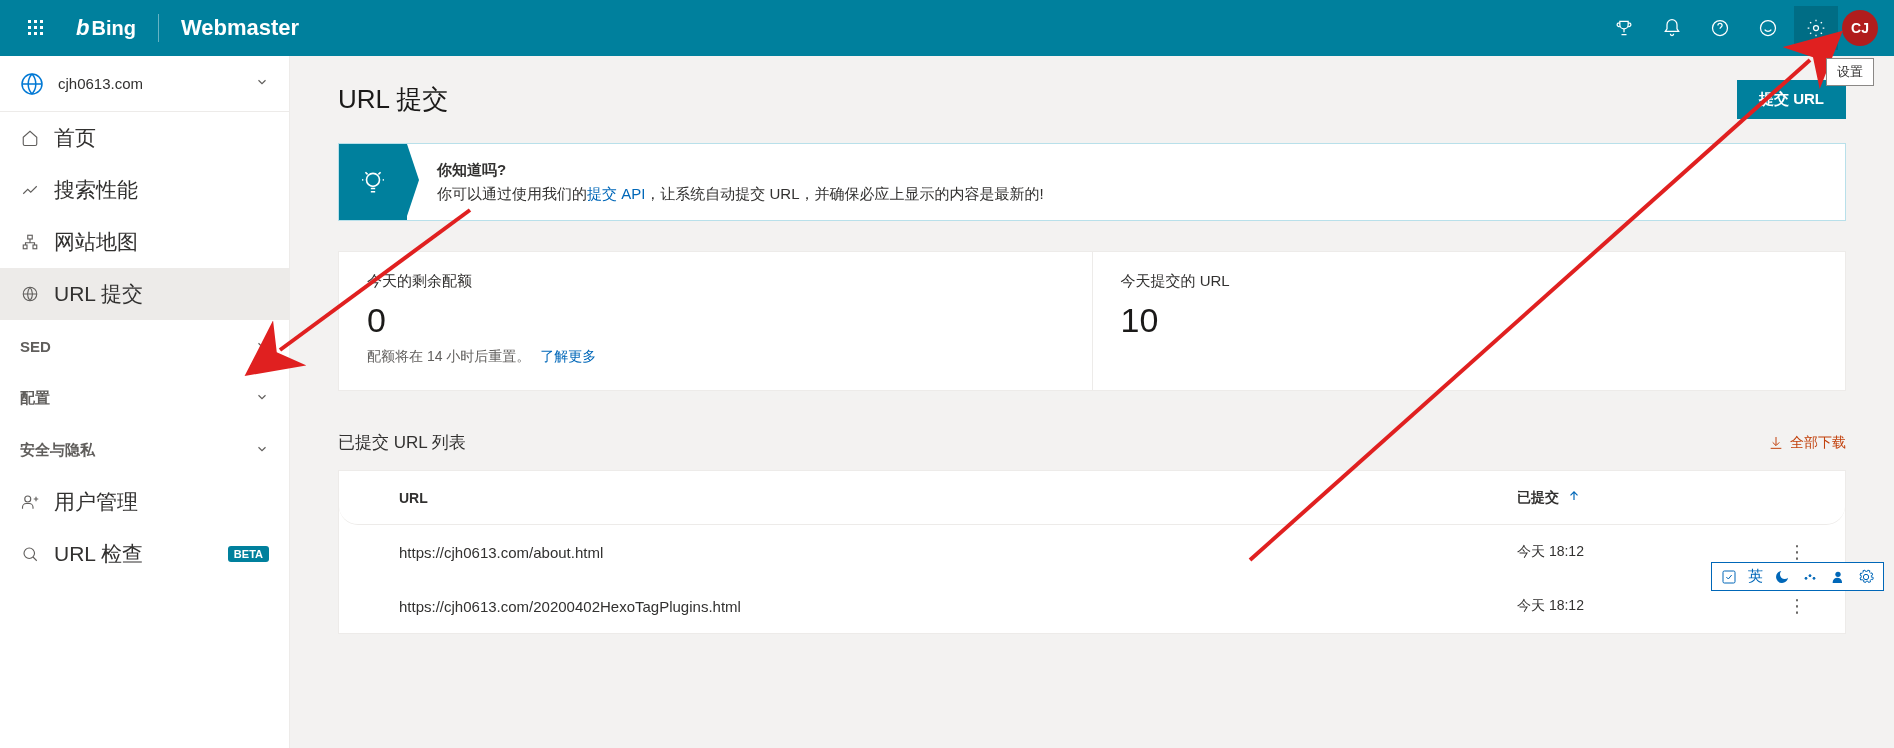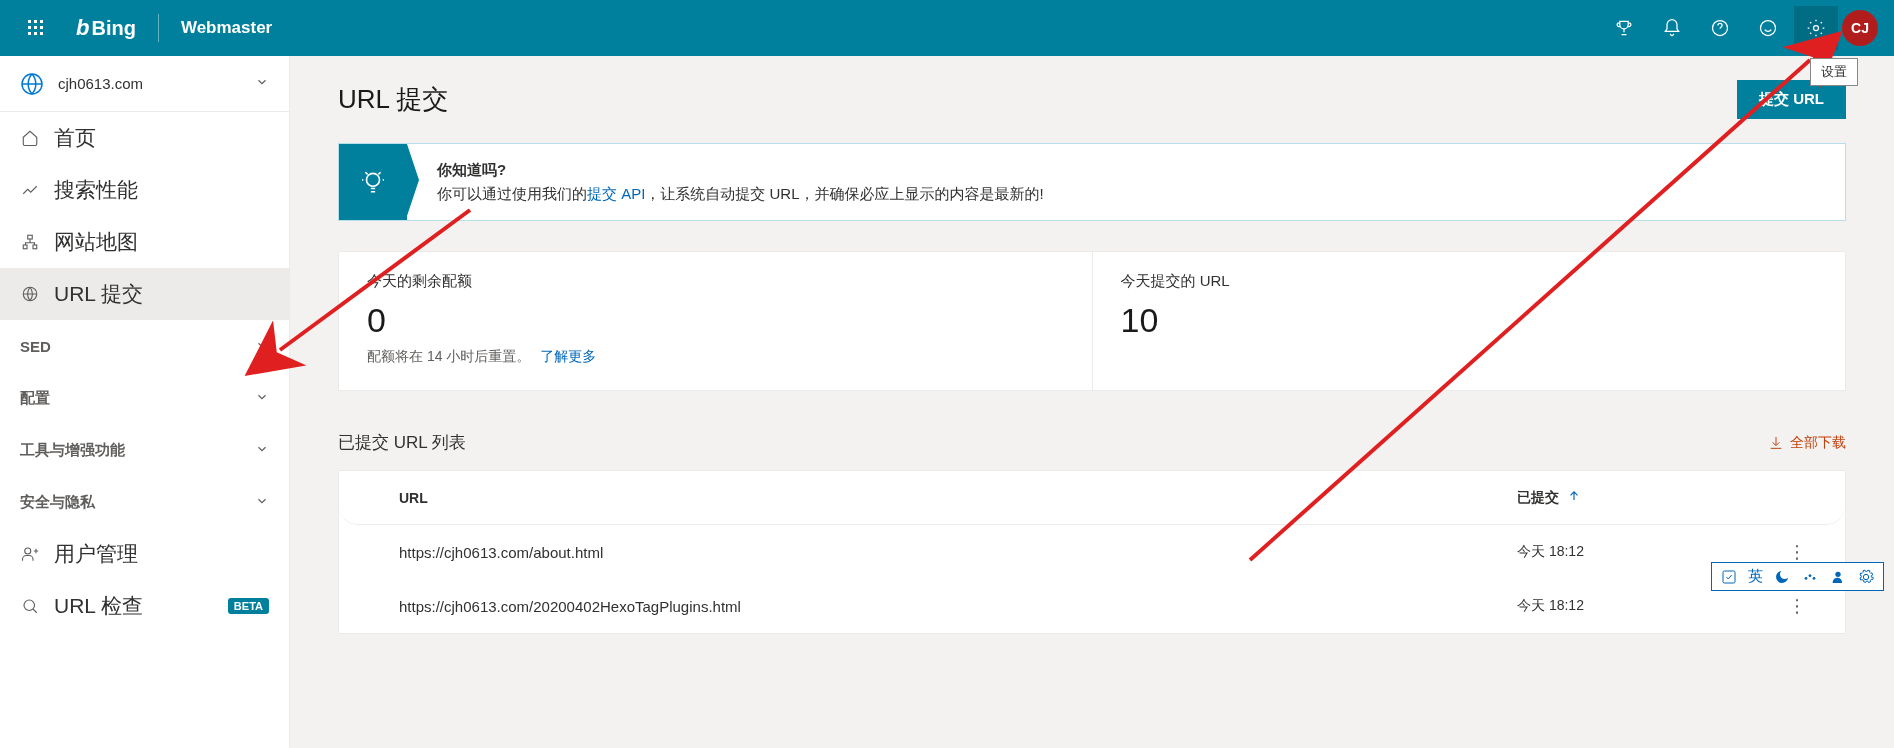--- a/index.html
+++ b/index.html
@@ -6,29 +6,29 @@
 body { font-family: "Segoe UI", "Microsoft YaHei", sans-serif; font-size: 14px; color: #323130; background: #f3f2f1; width: 1894px; height: 748px; overflow: hidden; position: relative; }
 
 
 .header { height: 56px; background: #00809d; display: flex; align-items: center; color: #fff; padding: 0 16px; }
 .apps-btn { width: 40px; height: 40px; display:flex; align-items:center; justify-content:center; cursor:pointer; }
 .apps-grid { width:16px; height:16px; display:grid; grid-template-columns:repeat(3,1fr); grid-template-rows:repeat(3,1fr); gap:2px; }
 .apps-grid span { background:#fff; width:3px; height:3px; }
 .bing-logo { margin-left: 20px; font-size: 20px; font-weight: 600; display:flex; align-items:center; }
 .bing-b { font-style: italic; font-weight:700; margin-right:2px; font-size:22px; }
 .divider-v { width:1px; height:28px; background: rgba(255,255,255,.4); margin: 0 22px; }
-.product { font-size: 17px; font-weight: 600; }
+.product { font-size: 22px; font-weight: 600; }
 .header-spacer { flex:1; }
 .header-icons { display:flex; align-items:center; gap:4px; }
 .h-icon { width:44px; height:44px; display:flex; align-items:center; justify-content:center; cursor:pointer; color:#fff; }
 .h-icon svg { width:20px; height:20px; fill:none; stroke:#fff; stroke-width:1.5; }
 .gear-wrap { background: rgba(0,0,0,.15); }
 .avatar { width:36px; height:36px; border-radius:50%; background:#b11d1d; color:#fff; display:flex; align-items:center; justify-content:center; font-size:14px; font-weight:600; cursor:pointer; }
 
-.tooltip-box { position:absolute; top:58px; right:36px; background:#fff; border:1px solid #8a8886; padding:4px 10px; font-size:13px; color:#323130; z-index:50; }
+.tooltip-box { position:absolute; top:58px; right:20px; background:#fff; border:1px solid #8a8886; padding:4px 10px; font-size:13px; color:#323130; z-index:50; }
 
 
 .layout { display:flex; height: calc(748px - 56px); }
 
 
 .sidebar { width: 290px; background:#fff; border-right:1px solid #edebe9; display:flex; flex-direction:column; }
 .site-select { height:56px; display:flex; align-items:center; padding:16px 20px; border-bottom:1px solid #edebe9; cursor:pointer; }
 .site-select .globe { width:24px; height:24px; margin-right:14px; color:#0078d4; }
 .site-select .site-name { font-size:15px; flex:1; }
 .site-select .chev { color:#605e5c; }
@@ -208,26 +208,20 @@
             <path d="M6 9l6 6 6-6"></path>
           </svg></span>
     </div>
     <div class="nav-section">
       <span class="sec-label">配置</span>
       <span class="chev"><svg class="chev-svg" viewBox="0 0 24 24">
             <path d="M6 9l6 6 6-6"></path>
           </svg></span>
     </div>
     <div class="nav-section">
-      <span class="sec-label">工具与增强功能</span>
-      <span class="chev"><svg class="chev-svg" viewBox="0 0 24 24">
-            <path d="M6 9l6 6 6-6"></path>
-          </svg></span>
-    </div>
-    <div class="nav-section">
       <span class="sec-label">安全与隐私</span>
       <span class="chev"><svg class="chev-svg" viewBox="0 0 24 24">
             <path d="M6 9l6 6 6-6"></path>
           </svg></span>
     </div>
 
     <div class="nav-item">
       <span class="nav-icon">
           <svg viewBox="0 0 24 24">
             <circle cx="9" cy="8" r="4"></circle>

